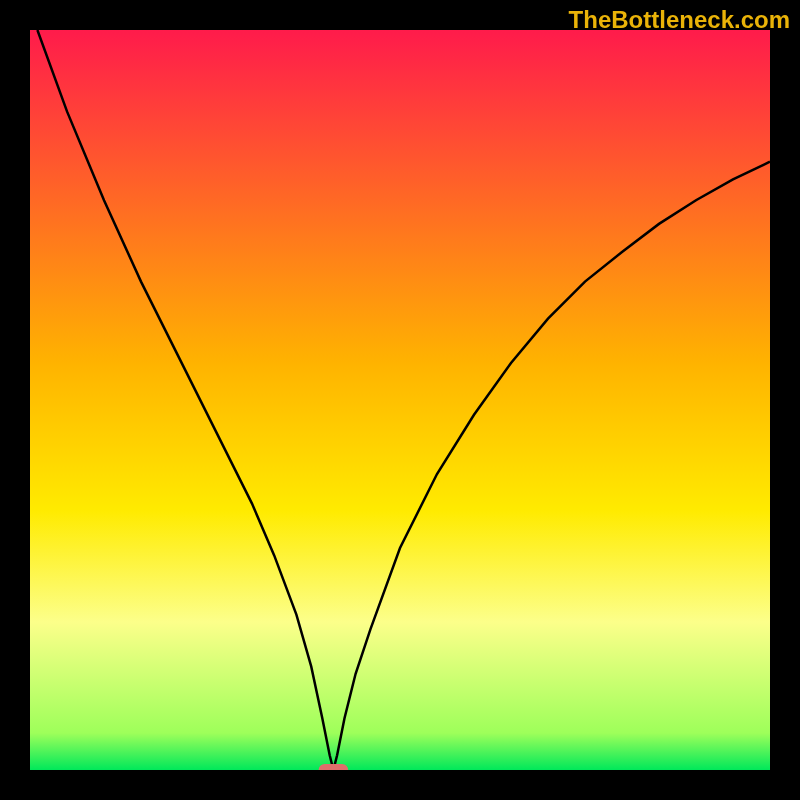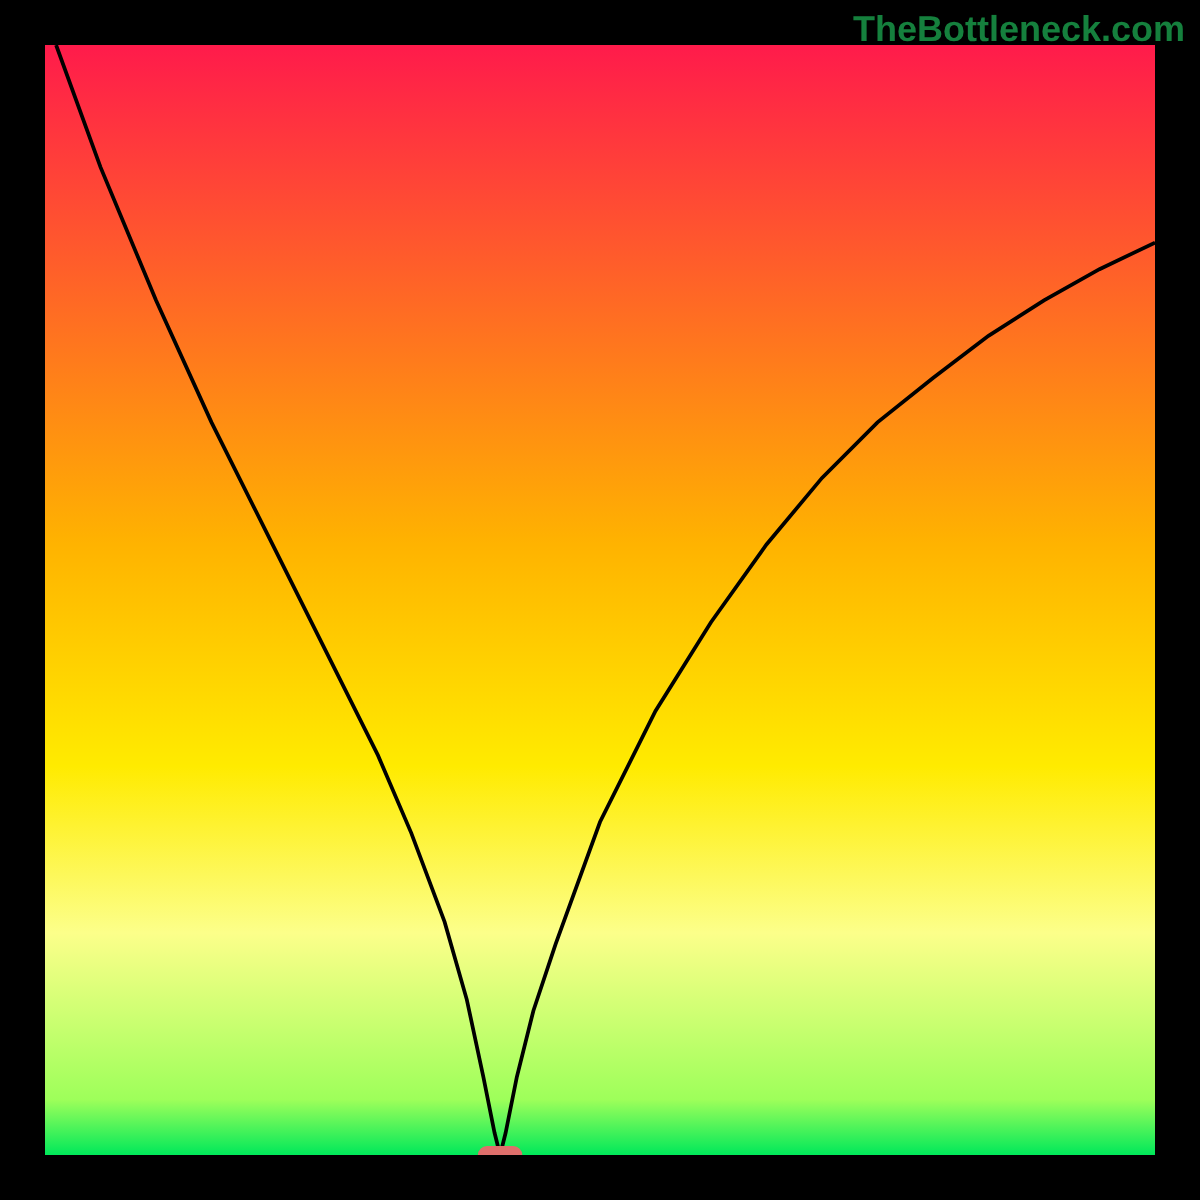--- a/index.html
+++ b/index.html
@@ -1,18 +1,18 @@
 <!DOCTYPE html>
 <html><head>
 <meta charset="utf-8">
 <style>
 body{margin:0;background:#000;display:flex;align-items:center;justify-content:center;width:800px;height:800px}
 .wrap{position:relative;width:800px;height:800px}
 .plot{position:absolute;left:30px;top:30px;width:740px;height:740px}
-.watermark{position:absolute;top:6px;right:10px;font-family:Arial,sans-serif;font-weight:bold;font-size:24px;color:#15803d}
+.watermark{position:absolute;top:6px;right:10px;font-family:Arial,sans-serif;font-weight:bold;font-size:24px;color:#eab308}
 </style>
 </head>
 <body>
 
 <div class="wrap">
   <div class="watermark">TheBottleneck.com</div>
   <svg class="plot" viewBox="0 0 740 740" preserveAspectRatio="none">
     <defs>
       <linearGradient id="bg" x1="0" y1="0" x2="0" y2="1">
           <stop offset="0%" stop-color="#ff1b4b"></stop>

